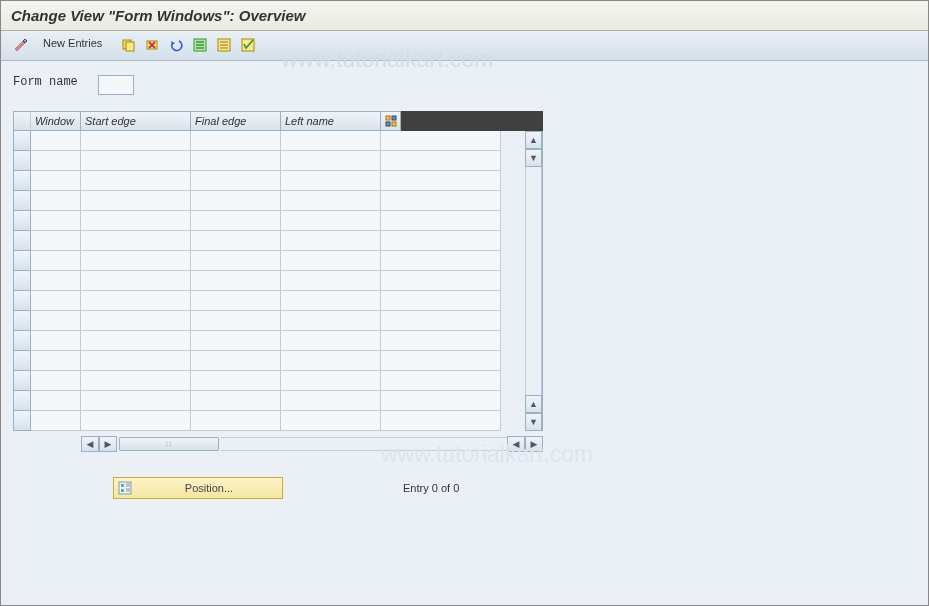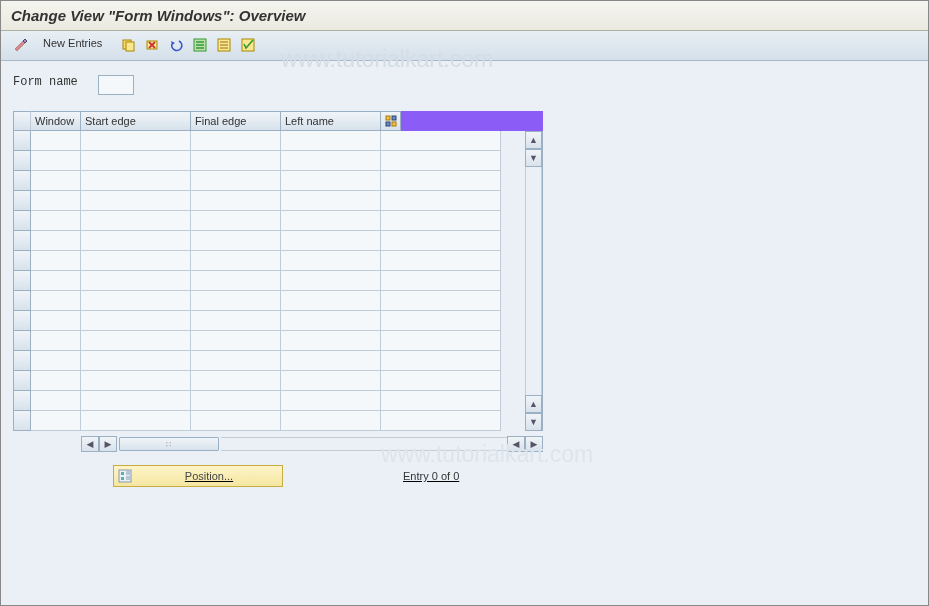--- a/index.html
+++ b/index.html
@@ -69,21 +69,22 @@
       background: #f5f8fa;
       padding: 2px;
     }
     .table-wrap {
       position: relative;
       width: 530px;
       background: #eaf0f6;
     }
     .table-header {
       display: flex;
-      background: #8b5cf6;
+      background: #404040;
+      font-style: italic;
     }
     .th-sel {
       width: 18px;
       height: 20px;
       background: linear-gradient(to bottom, #f0f4f8, #d8e2ec);
       border: 1px solid #9cb0c4;
       border-right: 1px solid #c0cdd8;
     }
     .th-col {
       height: 20px;
@@ -184,23 +185,22 @@
     .hscroll-track {
       flex: 1; height: 14px;
       border-top: 1px solid #c0cdd8;
       border-bottom: 1px solid #c0cdd8;
       background: #eaf0f6;
     }
     .footer-row {
       display: flex;
       align-items: center;
       gap: 120px;
-      margin-top: 12px;
+      margin-top: 24px;
       padding-left: 100px;
-      text-decoration: underline;
     }
     .position-btn {
       width: 170px;
       height: 22px;
       background: linear-gradient(to bottom, #fff4c8, #f5e6a0);
       border: 1px solid #c8ac40;
       display: flex;
       align-items: center;
       padding: 0 4px;
       gap: 8px;

